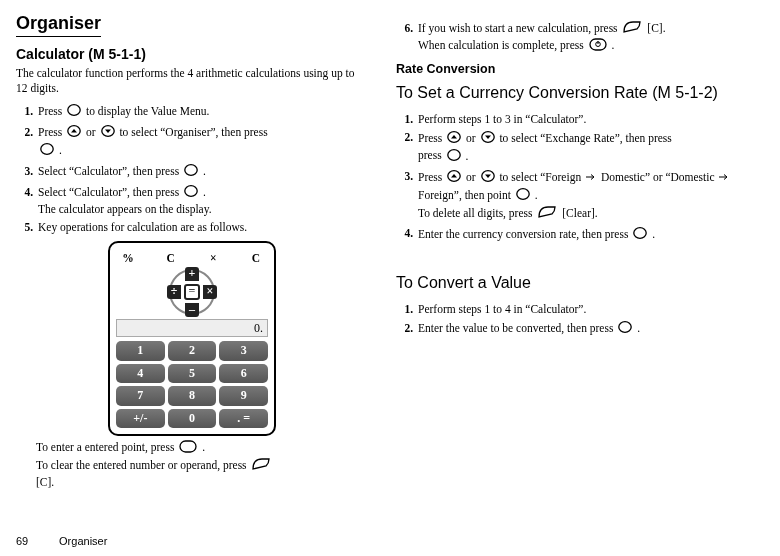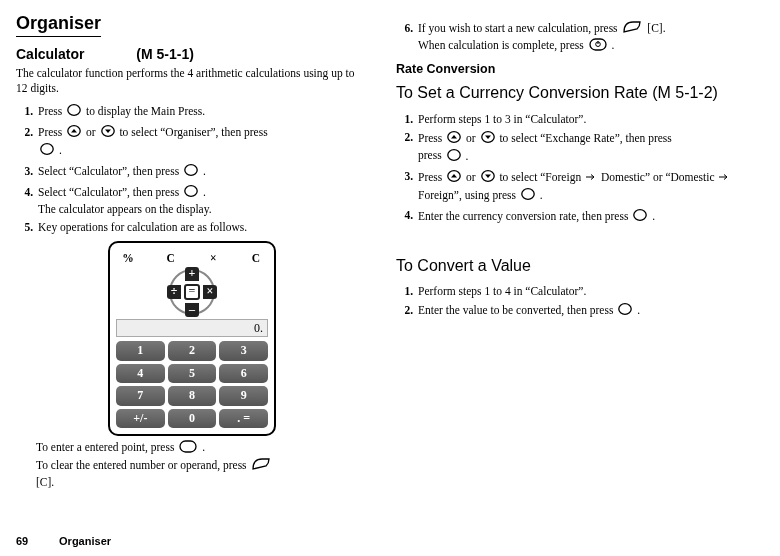--- a/index.html
+++ b/index.html
@@ -42,21 +42,20 @@
     margin: 6px 0 2px 0;
   }
   h4 {
     font-family: Arial, Helvetica, sans-serif;
     font-size: 16px;
     font-weight: normal;
     margin: 6px 0 2px 0;
   }
   .menucode {
     font-weight: bold;
-    margin-left: 48px;
   }
   p.intro {
     margin: 2px 0 4px 0;
   }
   ol {
     margin: 8px 0 2px 0;
     padding-left: 20px;
   }
   ol > li {
     margin-bottom: 3px;
@@ -67,21 +66,21 @@
   }
   .sub {
     margin-left: 20px;
     margin-top: 2px;
     margin-bottom: 2px;
   }
   .footer {
     margin-top: 8px;
     font-family: Arial, Helvetica, sans-serif;
     font-size: 11px;
-    font-weight: bold;
+    font-weight: normal;
     position: absolute;
     bottom: 8px;
     left: 16px;
   }
   .footer .pagenum { display:inline-block; width: 40px; }
   
   .icon {
     display: inline-block;
     vertical-align: middle;
     margin: 0 2px;
@@ -199,21 +198,21 @@
       <span>Calculator</span>
       <span class="menucode">(M 5-1-1)</span>
     </h2>
     <p class="intro">The calculator function performs the 4 arithmetic calculations using up to 12 digits.</p>
     <ol>
       <li>
         <span>Press </span>
         <span class="icon"><svg class="round" viewBox="0 0 14 14">
               <use href="#btn-round"></use>
             </svg></span>
-        <span> to display the Main Press.</span>
+        <span> to display the Value Menu.</span>
       </li>
       <li>
         <span>Press </span>
         <span class="icon"><svg class="round" viewBox="0 0 14 14">
               <use href="#btn-up"></use>
             </svg></span>
         <span> or </span>
         <span class="icon"><svg class="round" viewBox="0 0 14 14">
               <use href="#btn-down"></use>
             </svg></span>
@@ -347,25 +346,32 @@
               <use href="#btn-down"></use>
             </svg></span>
         <span> to select “Foreign </span>
         <span class="icon"><svg width="10" height="8" viewBox="0 0 10 8">
               <use href="#arrow-rt"></use>
             </svg></span>
         <span> Domestic” or “Domestic </span>
         <span class="icon"><svg width="10" height="8" viewBox="0 0 10 8">
               <use href="#arrow-rt"></use>
             </svg></span>
-        <span> Foreign”, using press </span>
-        <span class="icon"><svg class="round" viewBox="0 0 14 14">
-              <use href="#btn-round"></use>
-            </svg></span>
-        <span>.</span>
+        <span> Foreign”, then point </span>
+        <span class="icon"><svg class="round" viewBox="0 0 14 14">
+              <use href="#btn-round"></use>
+            </svg></span>
+        <span>.</span>
+        <div>
+          <span>To delete all digits, press </span>
+          <span class="icon"><svg class="soft" viewBox="0 0 20 14">
+                <use href="#soft-right"></use>
+              </svg></span>
+          <span> [Clear].</span>
+        </div>
       </li>
       <li>
         <span>Enter the currency conversion rate, then press </span>
         <span class="icon"><svg class="round" viewBox="0 0 14 14">
               <use href="#btn-round"></use>
             </svg></span>
         <span>.</span>
       </li>
     </ol>
 

